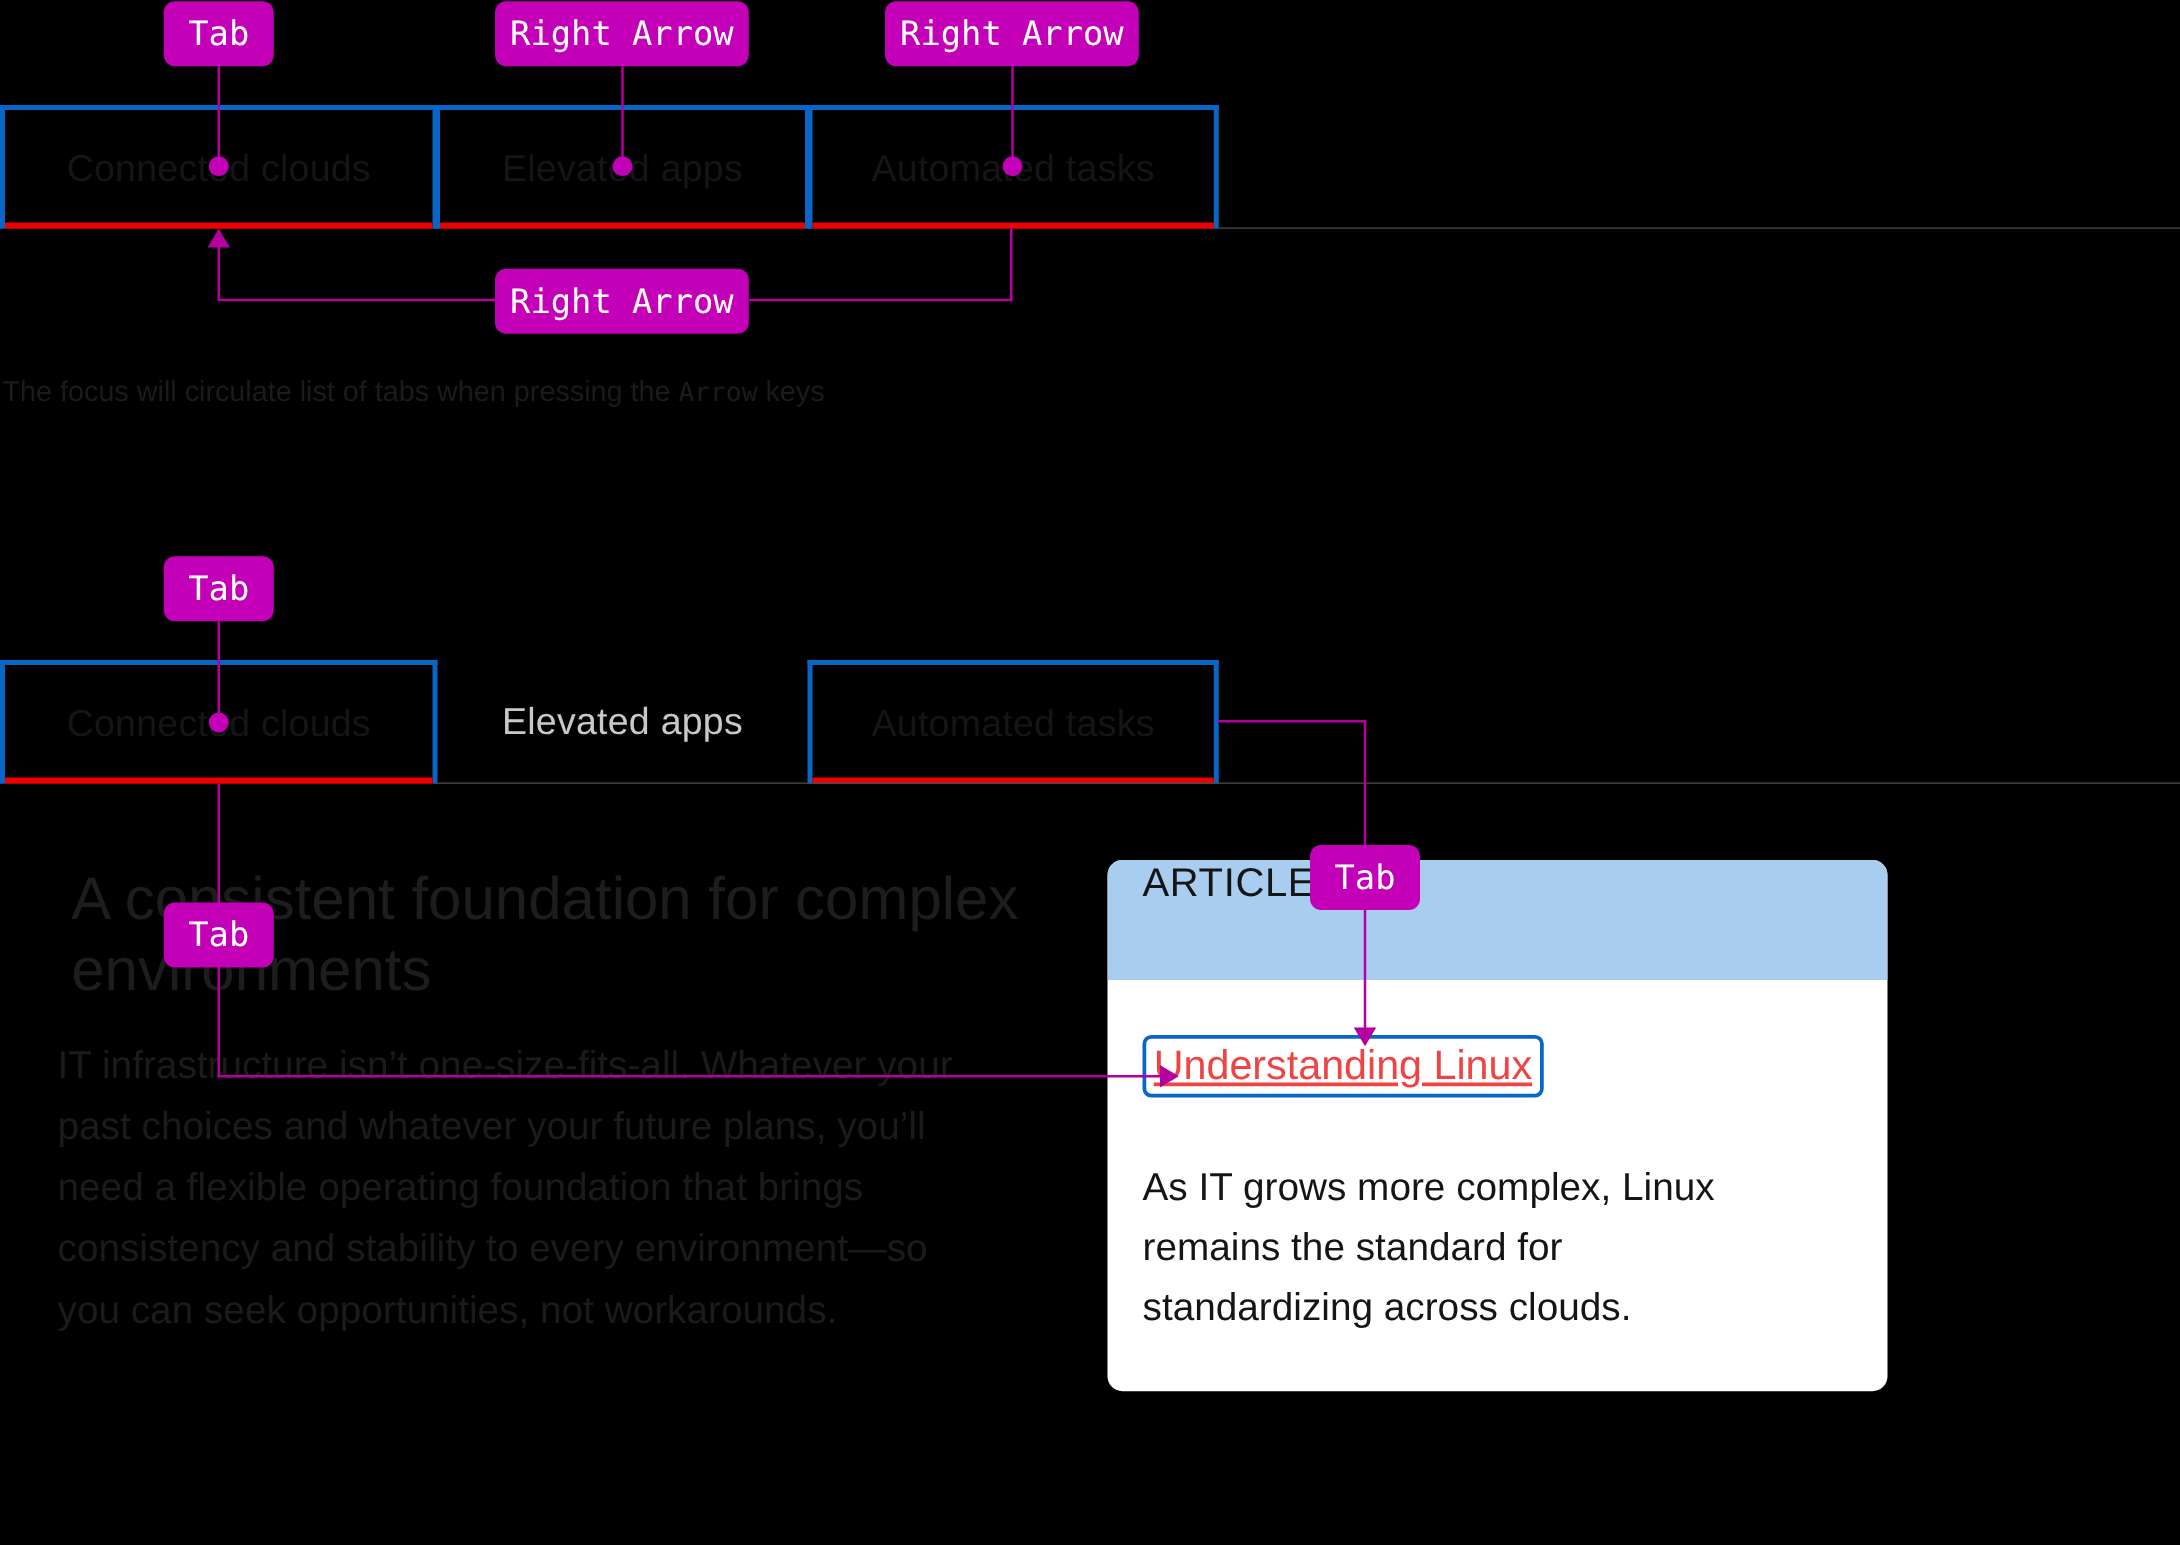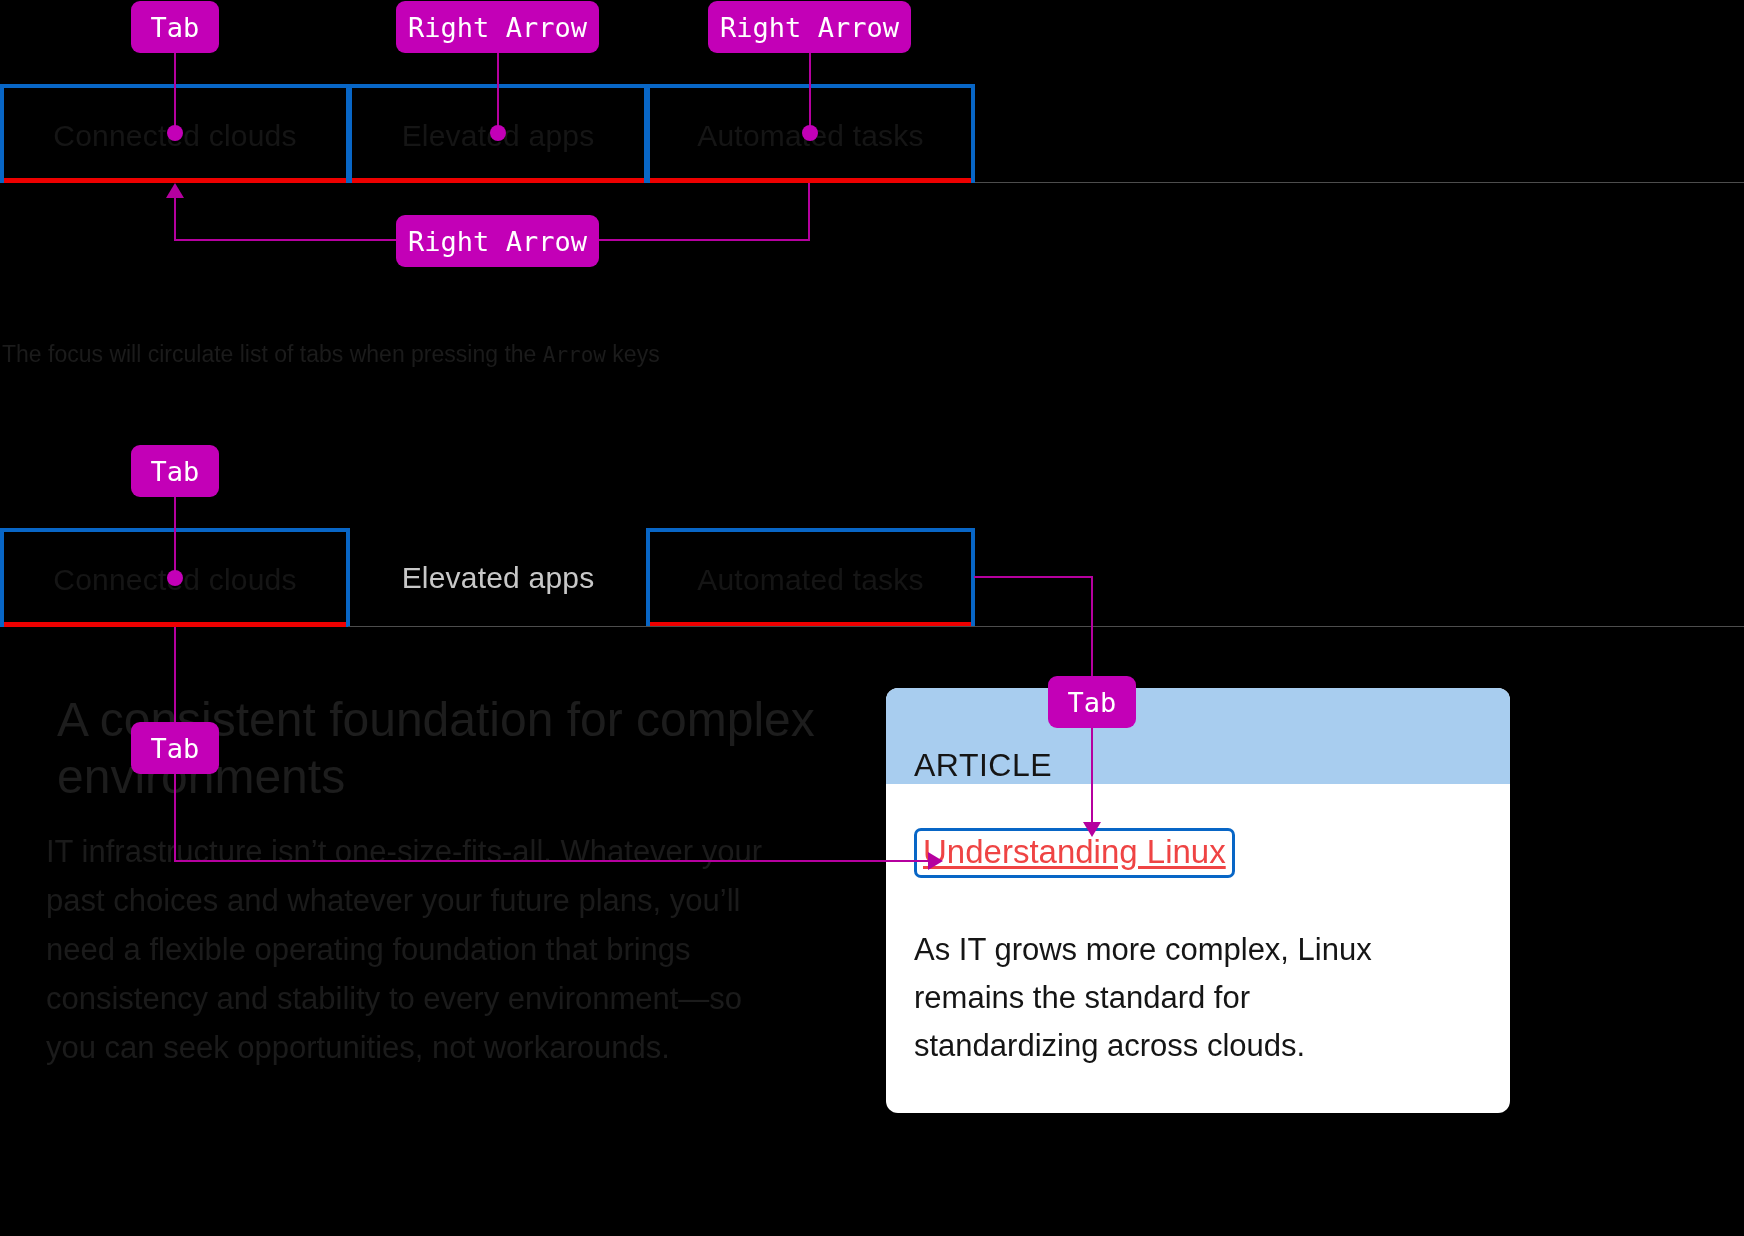--- a/index.html
+++ b/index.html
@@ -107,21 +107,20 @@
     height: 1px;
     background: #4d4d4d;
   }
 
   
   .caption {
     position: absolute;
     font-size: 23px;
     color: #1b1b1b;
     white-space: nowrap;
-    margin-top: 41px;
   }
   .caption .mono {
     font-family: "DejaVu Sans Mono", "Liberation Mono", monospace;
     font-size: 21px;
   }
 
   
   .headline {
     position: absolute;
     font-size: 48px;
@@ -144,21 +143,21 @@
     position: absolute;
     background: #ffffff;
     border-radius: 12px;
     overflow: hidden;
     z-index: 10;
   }
   .card-header {
     background: #a8cdef;
     height: 96px;
     display: flex;
-    align-items: flex-end;
+    align-items: flex-start;
     padding-left: 28px;
   }
   .card-eyebrow {
     font-size: 32px;
     color: #151515;
     letter-spacing: .5px;
   }
   .card-body { padding: 44px 28px 30px 28px; }
   .card-link {
     display: inline-block;

